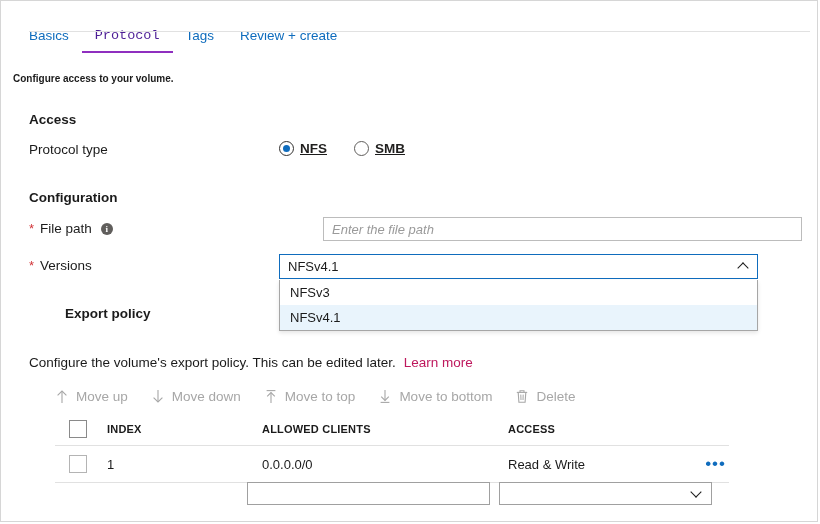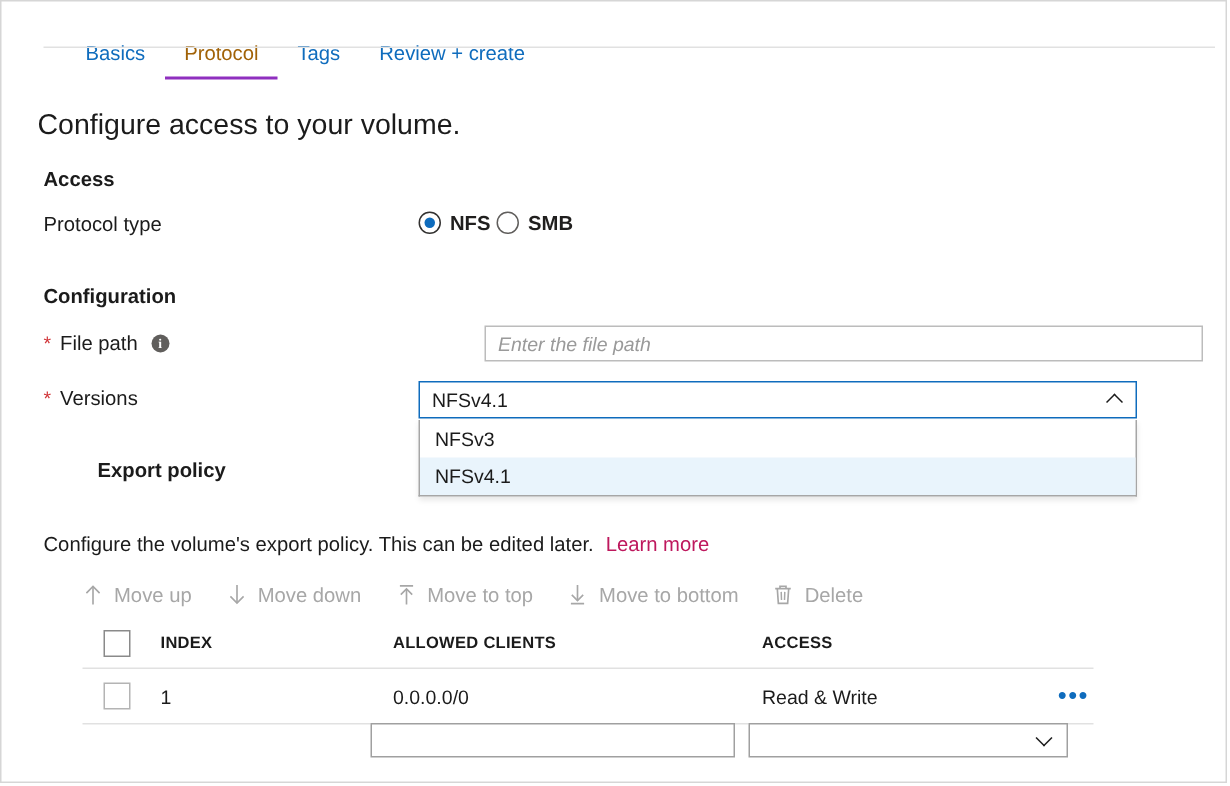--- a/index.html
+++ b/index.html
@@ -39,44 +39,46 @@
   }
   .tab {
     position: relative;
     font-size: 13.5px;
     color: #0f6cbd;
     padding: 0 13px 9px 13px;
     cursor: pointer;
     white-space: nowrap;
     line-height: 17px;
   }
-  .tab:first-child { padding-left: 0; margin-left: 28px; }
+  .tab:first-child { padding-left: 0; }
   .tab.active {
-    color: #a16207;
+    color: #4c1d95;
+    font-family: Liberation Mono, monospace;
   }
   .tab.active::after {
     content: "";
     position: absolute;
     left: 0; right: 0; bottom: 0;
     height: 2px;
     background: #8f2fbf;
   }
   .tab-underline {
     position: absolute;
     left: 28px; top: 30px;
     width: 781px;
     height: 1px;
     background: #e1e1e1;
   }
   
   .intro {
     position: absolute;
-    left: 24px; top: 72px;
-    font-size: 19px;
-    color: #1b1b1b;
+    left: 12px; top: 72px;
+    font-size: 10px;
+    color: #1b1b1b;
+    font-weight: bold;
   }
   
   .section-heading {
     position: absolute;
     left: 28px;
     font-size: 13.5px;
     font-weight: bold;
     color: #1b1b1b;
   }
   #heading-access { top: 111px; }
@@ -113,21 +115,22 @@
     line-height: 12px;
     margin-left: 4px;
     cursor: pointer;
   }
   
   .radio-group {
     position: absolute;
     left: 278px; top: 140px;
     display: flex;
     align-items: center;
-    gap: 4px;
+    gap: 27px;
+    text-decoration: underline;
   }
   .radio-item {
     display: flex;
     align-items: center;
     gap: 6px;
     cursor: pointer;
     font-size: 13.5px;
     font-weight: bold;
     color: #201f1e;
   }

